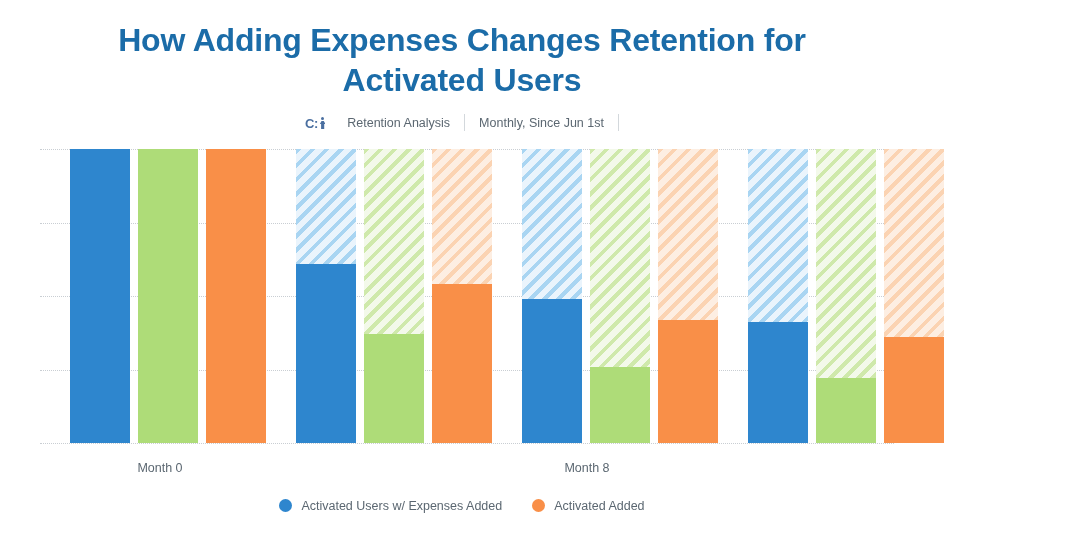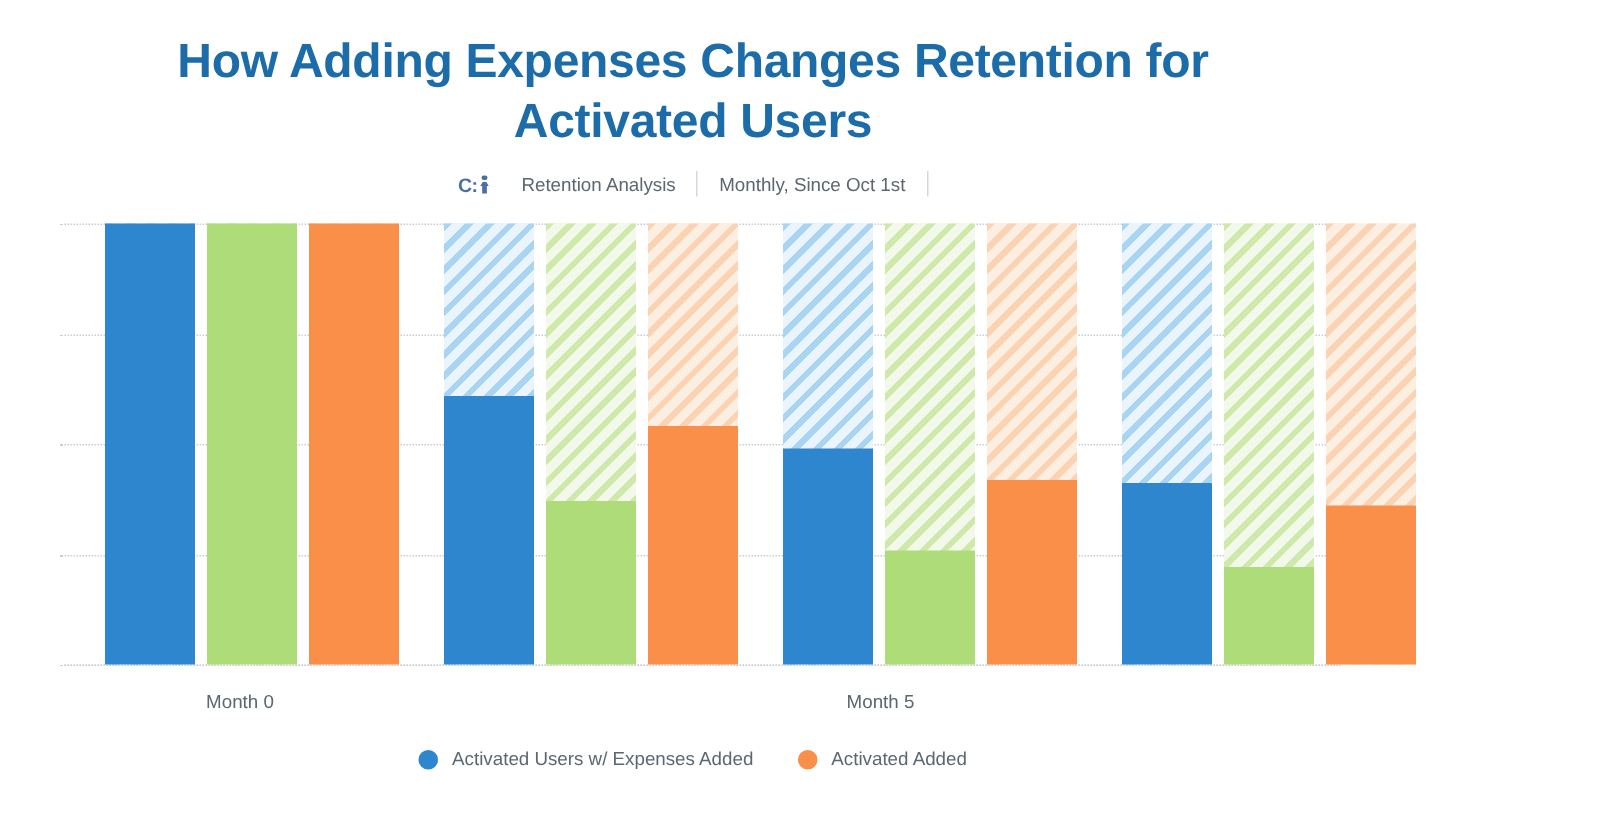--- a/index.html
+++ b/index.html
@@ -96,41 +96,41 @@
     flex:1 1 0; text-align:left; font-size:12.5px; color:#5b6771;
     padding-top:12px; padding-left:30px;
   }
   .xtick span { display:inline-block; width:180px; text-align:center; }
 
   
   .legend {
     display:flex; justify-content:center; align-items:center;
     gap:30px; margin-top:24px; font-size:12.5px; color:#5b6771;
   }
-  .legend-item { display:flex; align-items:flex-end; gap:9px; white-space:nowrap; }
+  .legend-item { display:flex; align-items:flex-start; gap:9px; white-space:nowrap; }
   .legend-dot { width:13px; height:13px; border-radius:50%; flex:none; }
 </style>
 </head>
 <body>
 
 <div class="page">
 
   <h1 class="title">How Adding Expenses Changes Retention for Activated Users</h1>
 
   <div class="subtitle">
     <span class="sub-logo">
       <span class="c">C:</span>
       <span class="fig">
           <span class="head"></span>
           <span class="body"></span>
         </span>
     </span>
     <span class="sub-item">Retention Analysis</span>
     <span class="sub-divider"></span>
-    <span class="sub-item">Monthly, Since Oct 1st</span>
+    <span class="sub-item">Monthly, Since Jun 1st</span>
     <span class="sub-divider"></span>
   </div>
 
   <div class="chart-wrap">
     <div class="plot">
       <div id="gridlines">
           <div class="gridline" style="top: 0%;"></div>
           <div class="gridline" style="top: 25%;"></div>
           <div class="gridline" style="top: 50%;"></div>
           <div class="gridline" style="top: 75%;"></div>
@@ -200,21 +200,21 @@
                 <div class="bar-solid" style="height: 36%; background: rgb(249, 143, 72);"></div>
               </div>
             </div>
           </div>
         </div>
     </div>
   </div>
 
   <div class="xaxis" id="xaxis">
       <div class="xtick"><span>Month 0</span></div>
-      <div class="xtick"><span>Month 5</span></div>
+      <div class="xtick"><span>Month 8</span></div>
     </div>
 
   <div class="legend" id="legend">
       <div class="legend-item">
         <span class="legend-dot" style="background: rgb(46, 134, 206);"></span>
         <span>Activated Users w/ Expenses Added</span>
       </div>
       <div class="legend-item">
         <span class="legend-dot" style="background: rgb(249, 143, 72);"></span>
         <span>Activated Added</span>

